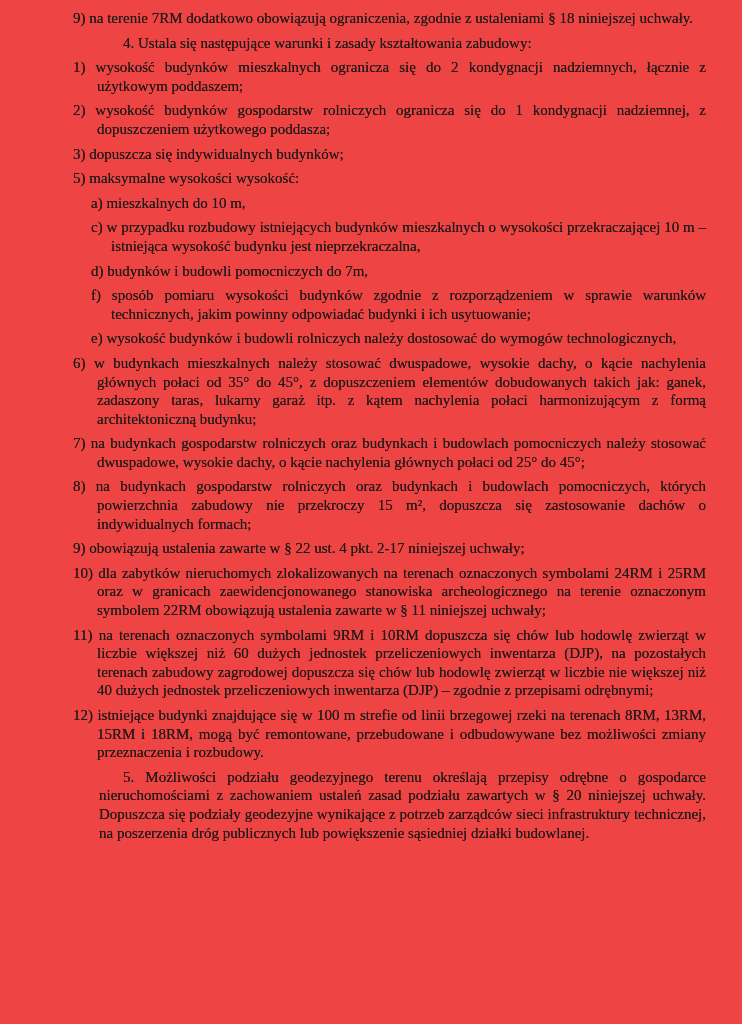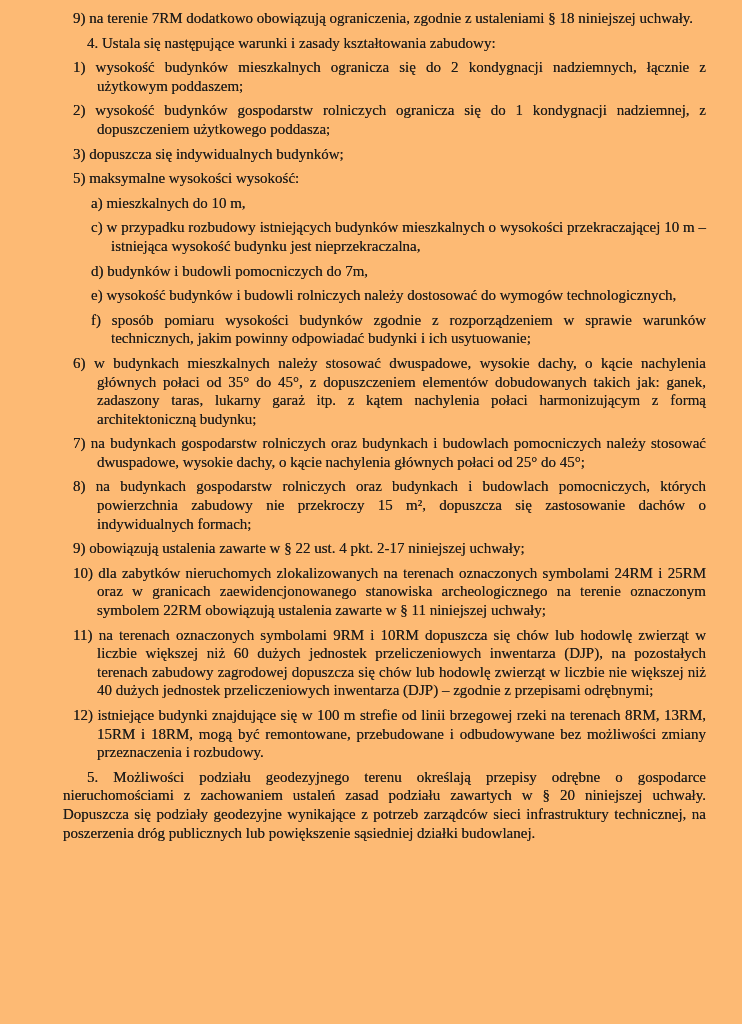--- a/index.html
+++ b/index.html
@@ -1,39 +1,39 @@
 <!DOCTYPE html>
 <html lang="pl"><head>
 <meta charset="utf-8">
 <style>
   * { margin: 0; padding: 0; box-sizing: border-box; }
   html, body { background: #ffffff; }
   .page {
     position: relative;
     width: 742px;
     height: 1024px;
-    background: #fdba74;
+    background: #ef4444;
     font-family: "Liberation Serif", "DejaVu Serif", serif;
     color: #1b1b1b;
     overflow: hidden;
   }
   .content {
     position: absolute;
     top: 9px;
     left: 63px;
     width: 643px;
     font-size: 15px;
     line-height: 18.6px;
     text-align: justify;
     text-shadow: 0 0 0.5px rgba(0,0,0,0.65);
   }
   .li { margin-bottom: 6px; }
   .l1 { margin-left: 10px; padding-left: 24px; text-indent: -24px; }
   .sub { margin-left: 28px; padding-left: 20px; text-indent: -20px; }
-  .para { text-indent: 24px; margin-bottom: 6px; margin-top: 3px; }
+  .para { text-indent: 24px; margin-bottom: 6px; margin-top: 3px; margin-left: 36px; }
   .mk { white-space: nowrap; }
   .footer {
     position: absolute;
     left: 15px;
     right: 14px;
     top: 998px;
     font-size: 10px;
     text-shadow: 0 0 0.5px rgba(0,0,0,0.6);
     margin-top: 32px;
   }
@@ -71,23 +71,23 @@
 
     <div class="li l1"><span class="mk">5)</span> <span>maksymalne wysokości wysokość:</span></div>
 
     <div class="li sub"><span class="mk">a)</span> <span>mieszkalnych do 10 m,</span></div>
 
 
     <div class="li sub"><span class="mk">c)</span> <span>w przypadku rozbudowy istniejących budynków mieszkalnych o wysokości przekraczającej 10 m – istniejąca wysokość budynku jest nieprzekraczalna,</span></div>
 
     <div class="li sub"><span class="mk">d)</span> <span>budynków i budowli pomocniczych do 7m,</span></div>
 
+    <div class="li sub"><span class="mk">f)</span> <span>sposób pomiaru wysokości budynków zgodnie z rozporządzeniem w sprawie warunków technicznych, jakim powinny odpowiadać budynki i ich usytuowanie;</span></div>
+
     <div class="li sub"><span class="mk">e)</span> <span>wysokość budynków i budowli rolniczych należy dostosować do wymogów technologicznych,</span></div>
-
-    <div class="li sub"><span class="mk">f)</span> <span>sposób pomiaru wysokości budynków zgodnie z rozporządzeniem w sprawie warunków technicznych, jakim powinny odpowiadać budynki i ich usytuowanie;</span></div>
 
     <div class="li l1"><span class="mk">6)</span> <span>w budynkach mieszkalnych należy stosować dwuspadowe, wysokie dachy, o kącie nachylenia głównych połaci od 35° do 45°, z dopuszczeniem elementów dobudowanych takich jak: ganek, zadaszony taras, lukarny garaż itp. z kątem nachylenia połaci harmonizującym z formą architektoniczną budynku;</span></div>
 
     <div class="li l1"><span class="mk">7)</span> <span>na budynkach gospodarstw rolniczych oraz budynkach i budowlach pomocniczych należy stosować dwuspadowe, wysokie dachy, o kącie nachylenia głównych połaci od 25° do 45°;</span></div>
 
     <div class="li l1"><span class="mk">8)</span> <span>na budynkach gospodarstw rolniczych oraz budynkach i budowlach pomocniczych, których powierzchnia zabudowy nie przekroczy 15 m², dopuszcza się zastosowanie dachów o indywidualnych formach;</span></div>
 
     <div class="li l1"><span class="mk">9)</span> <span>obowiązują ustalenia zawarte w § 22 ust. 4 pkt. 2-17 niniejszej uchwały;</span></div>
 
     <div class="li l1"><span class="mk">10)</span> <span>dla zabytków nieruchomych zlokalizowanych na terenach oznaczonych symbolami 24RM i 25RM oraz w granicach zaewidencjonowanego stanowiska archeologicznego na terenie oznaczonym symbolem 22RM obowiązują ustalenia zawarte w § 11 niniejszej uchwały;</span></div>

